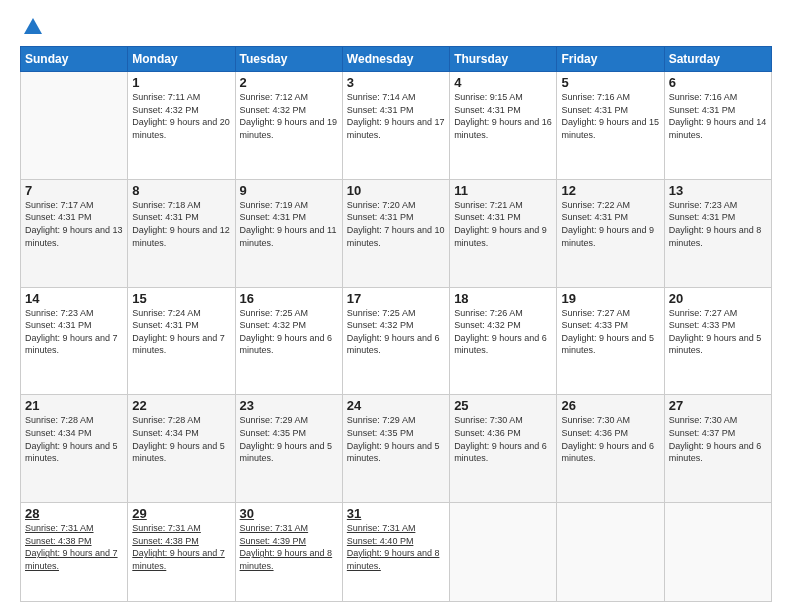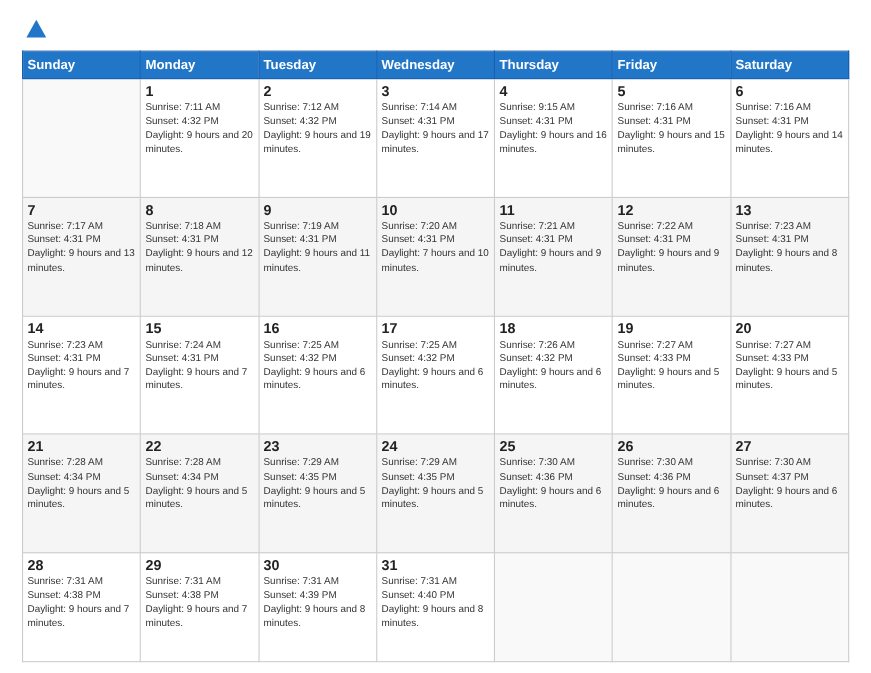--- a/index.html
+++ b/index.html
@@ -100,20 +100,21 @@
     .day-info {
       font-size: 9px;
       color: #333;
       line-height: 1.4;
     }
     .empty-cell {
       background: #f9f9f9 !important;
     }
     .last-row td {
       height: 72px;
+      text-decoration: underline;
     }
   </style>
 </head>
 <body>
 
 <div class="page">
   <div class="header">
     <div class="logo">
       <div class="logo-text">
         <span class="logo-general"></span>

